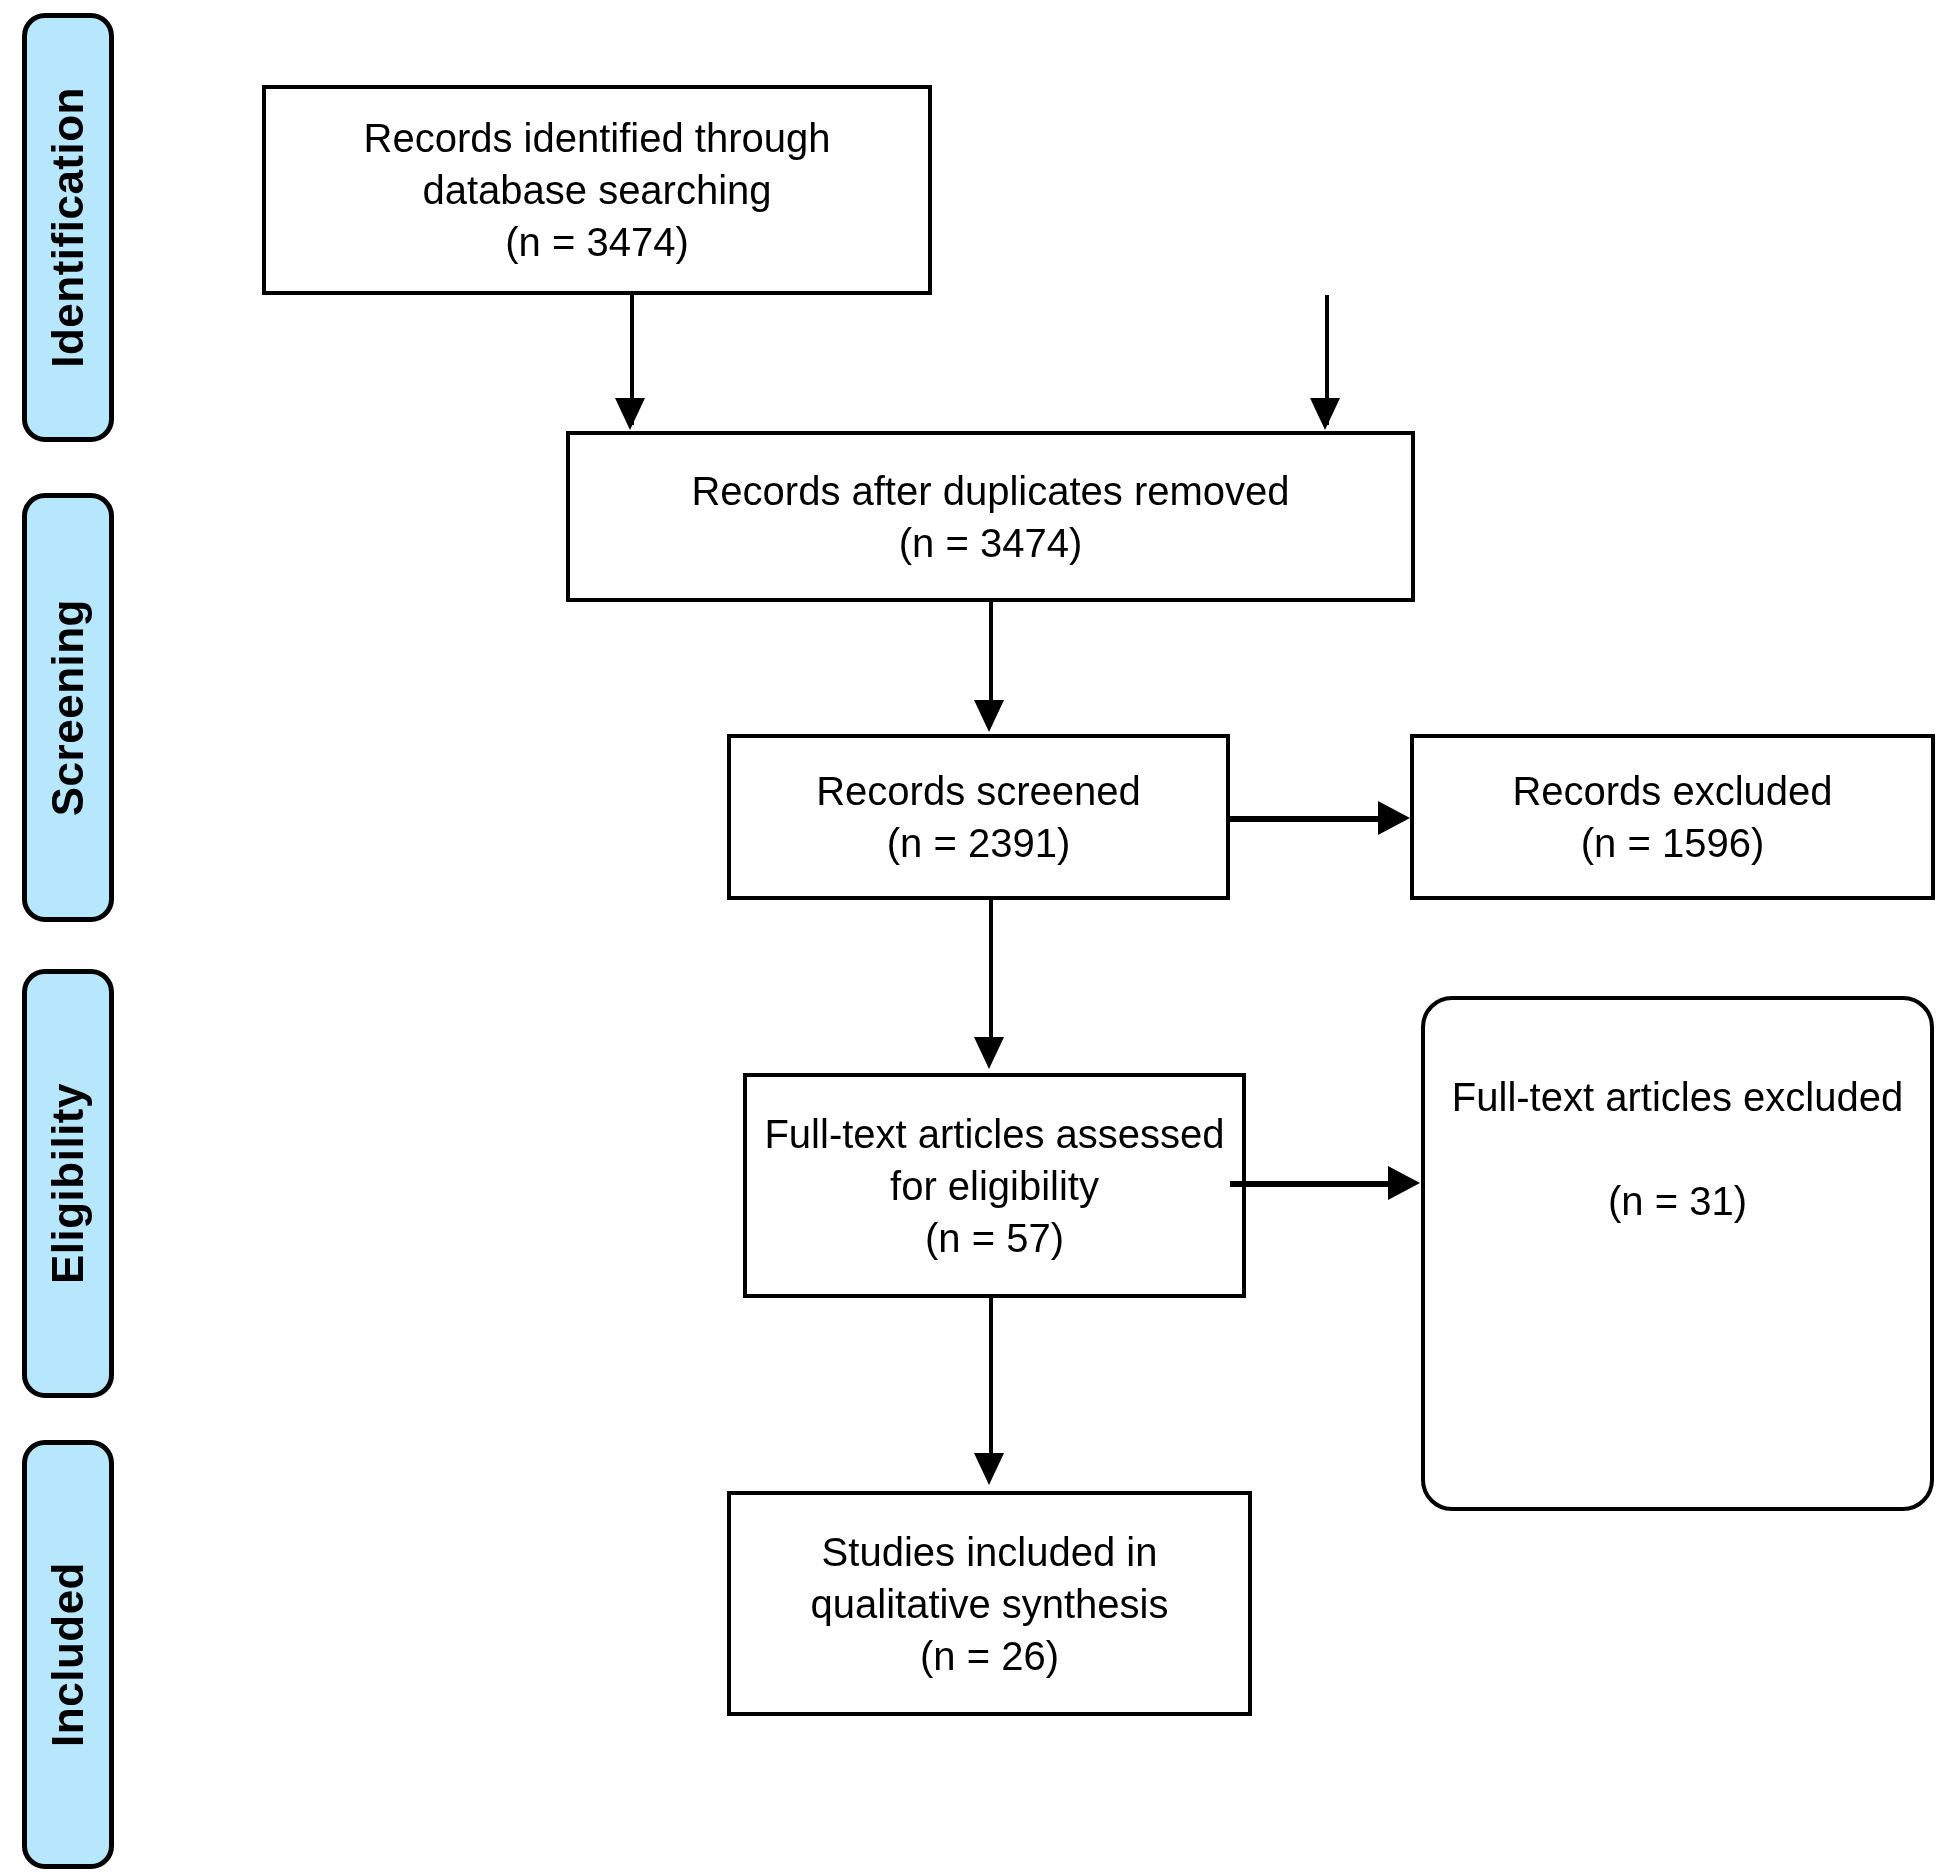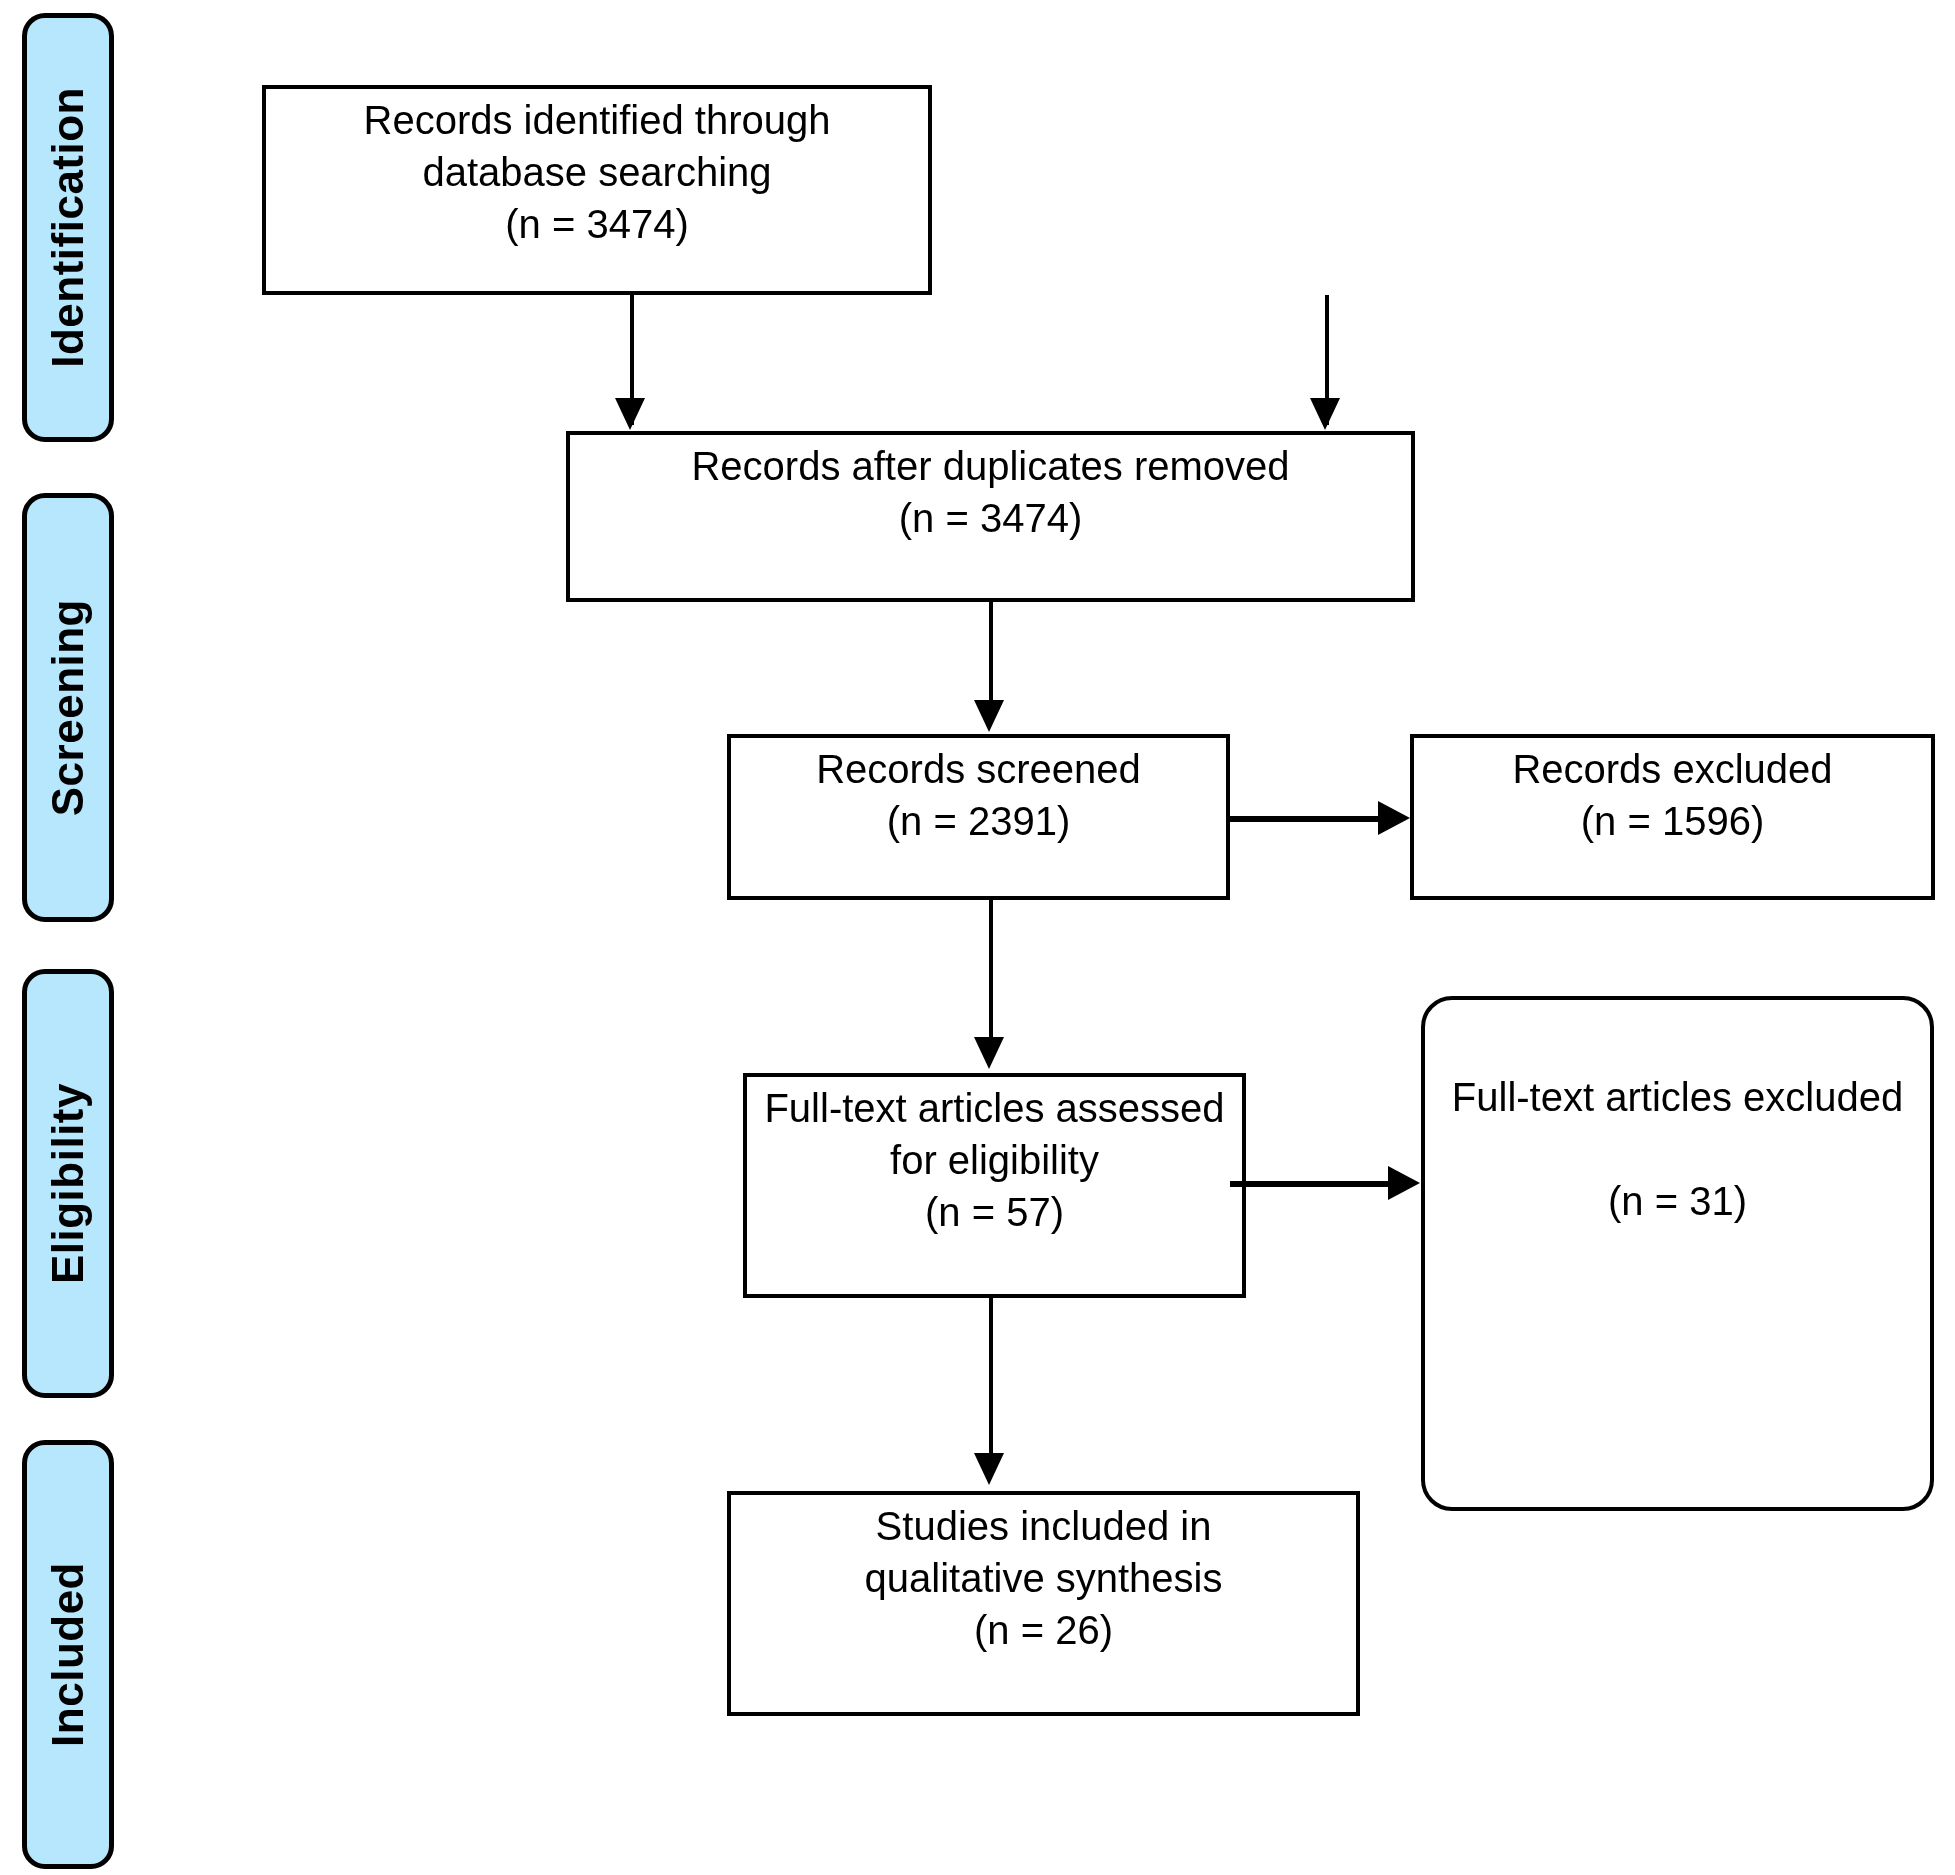--- a/index.html
+++ b/index.html
@@ -36,21 +36,21 @@
     white-space:nowrap;
   }
 
   
   .flow-box{
     position:absolute;
     background:#ffffff;
     border:4.5px solid #000000;
     box-sizing:border-box;
     display:flex;
-    align-items:flex-start;
+    align-items:center;
     justify-content:center;
     text-align:center;
     padding:5px 9px;
   }
   .flow-box .box-text{
     font-size:40px;
     line-height:1.30;
     white-space:pre-line;
   }
   .flow-box.align-left{
@@ -162,20 +162,20 @@
       <span class="center-line">(n = 31)</span>
     </span>
   </div>
 
   <div class="hline thick-h" style="left:1230px; top:1181px; width:160px;"></div>
   <div class="arrow-right" style="left:1388px; top:1166px;"></div>
 
   <div class="vline" style="left:989px; top:1298px; height:162px;"></div>
   <div class="arrow-down" style="left:974px; top:1453px;"></div>
 
-  <div class="flow-box" style="left:727px; top:1491px; width:633px; height:225px;">
+  <div class="flow-box" style="left:727px; top:1491px; width:525px; height:225px;">
     <span class="box-text">Studies included in
 qualitative synthesis
 (n = 26)</span>
   </div>
 
 </div>
 
 
 </body></html>

